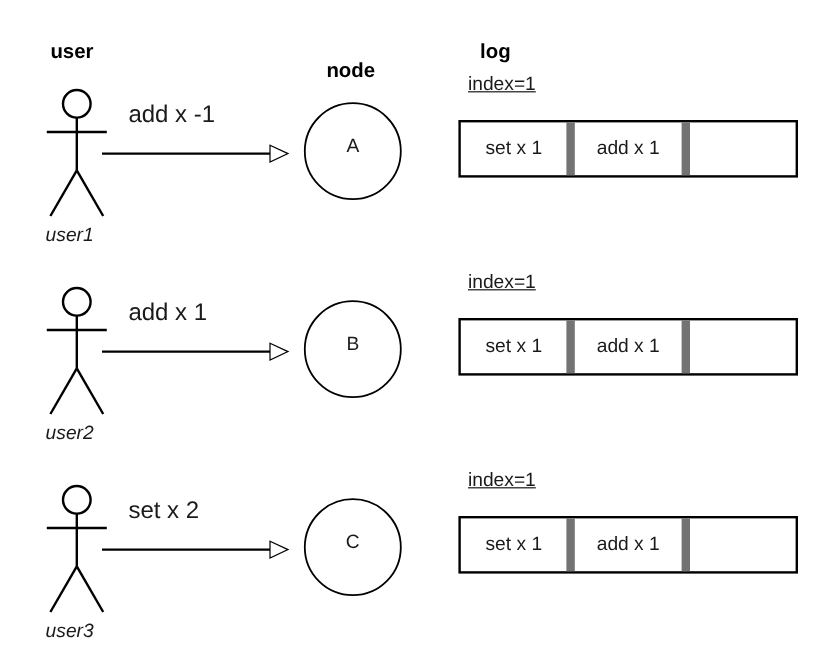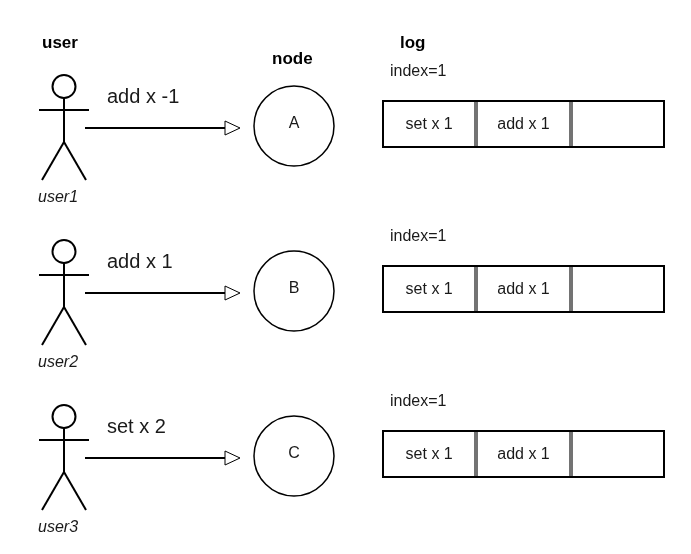--- a/index.html
+++ b/index.html
@@ -70,41 +70,42 @@
     color: #1a1a1a;
   }
 
   .index-label {
     position: absolute;
     left: 390px;
     top: 62px;
     font-size: 16px;
     color: #1a1a1a;
     white-space: nowrap;
+    text-decoration: underline;
   }
 
   .log-table {
     position: absolute;
     left: 382px;
     top: 100px;
     width: 283px;
     height: 48px;
     display: flex;
     border: 2px solid #000000;
     box-sizing: border-box;
     background: #ffffff;
   }
   .log-cell {
     flex: 1 1 0;
     display: flex;
     align-items: center;
     justify-content: center;
     font-size: 16px;
     color: #1a1a1a;
-    border-right: 4px solid #737373;
+    border-right: 7px solid #737373;
     box-sizing: border-box;
     white-space: nowrap;
   }
   .log-cell:last-child {
     border-right: none;
   }
 
   svg.figure {
     position: absolute;
     left: 0;

